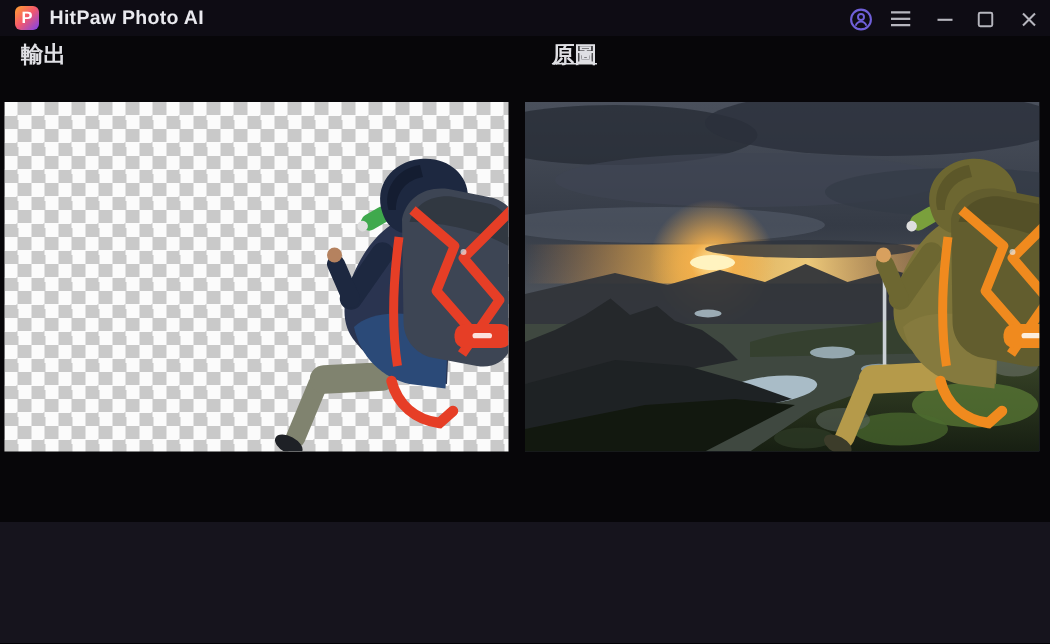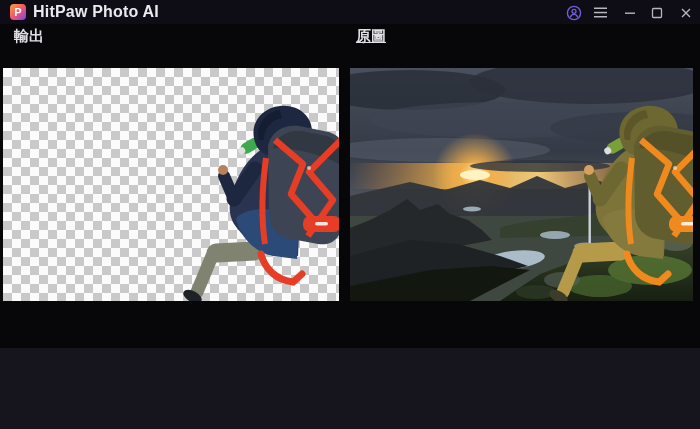--- a/index.html
+++ b/index.html
@@ -16,21 +16,21 @@
   }
   .app-logo {
     position:absolute; left:10px; top:4px; width:16px; height:16px;
     border-radius:4px;
     background:linear-gradient(135deg,#ffa22e 0%,#f4586d 48%,#7b43ef 100%);
     display:flex; align-items:center; justify-content:center;
     color:#fff; font-size:11px; font-weight:bold; line-height:1;
   }
   .app-title {
     position:absolute; left:33px; top:0; height:24px; line-height:24px;
-    font-size:16px; font-weight:bold; color:#e9e9ee; letter-spacing:.2px;
+    font-size:13px; font-weight:bold; color:#e9e9ee; letter-spacing:.2px;
   }
   .tb-btn {
     position:absolute; top:4px; width:17px; height:17px;
     display:flex; align-items:center; justify-content:center; cursor:default;
   }
   .tb-btn svg { display:block; }
   
   .panel-label {
     position:absolute; top:27px; font-size:15px; color:#dfdfe4; font-weight:bold;
   }
@@ -127,21 +127,21 @@
       </svg>
     </div>
     <div class="tb-btn" style="left:677px;">
       <svg width="12" height="12" viewBox="0 0 12 12">
         <path d="M2,2 L10,10 M10,2 L2,10" stroke="#b6b6be" stroke-width="1.4"></path>
       </svg>
     </div>
   </div>
 
   <div class="panel-label" style="left:14px;">輸出</div>
-  <div class="panel-label" style="left:356px;text-decoration:underline;">原圖</div>
+  <div class="panel-label" style="left:368px;text-decoration:underline;">原圖</div>
 
   <div class="panel panel-output cutout-colors">
     <svg class="scene" width="336" height="233" viewBox="0 0 336 233">
       <use href="#hiker"></use>
     </svg>
   </div>
 
   <div class="panel panel-original masked-colors">
     <svg class="scene" width="343" height="233" viewBox="0 0 343 233">
       <defs>

